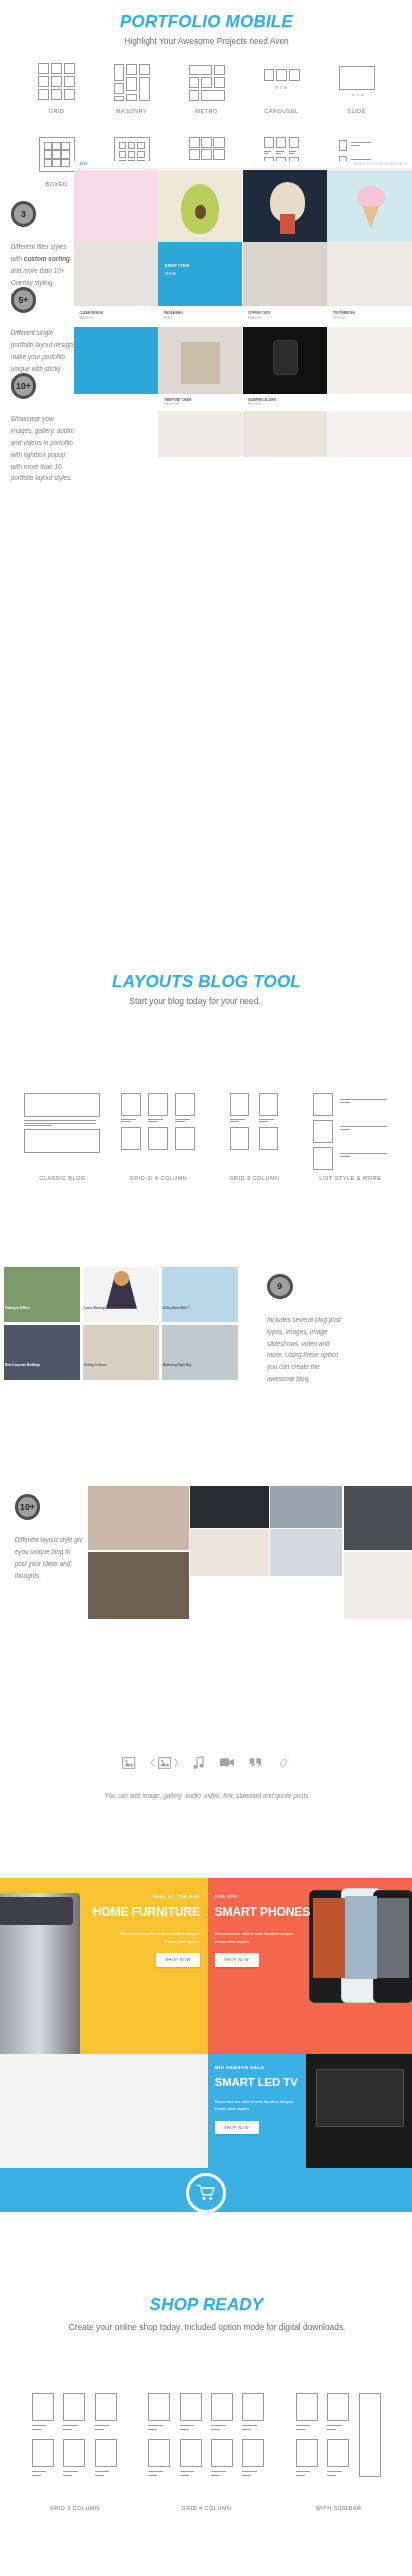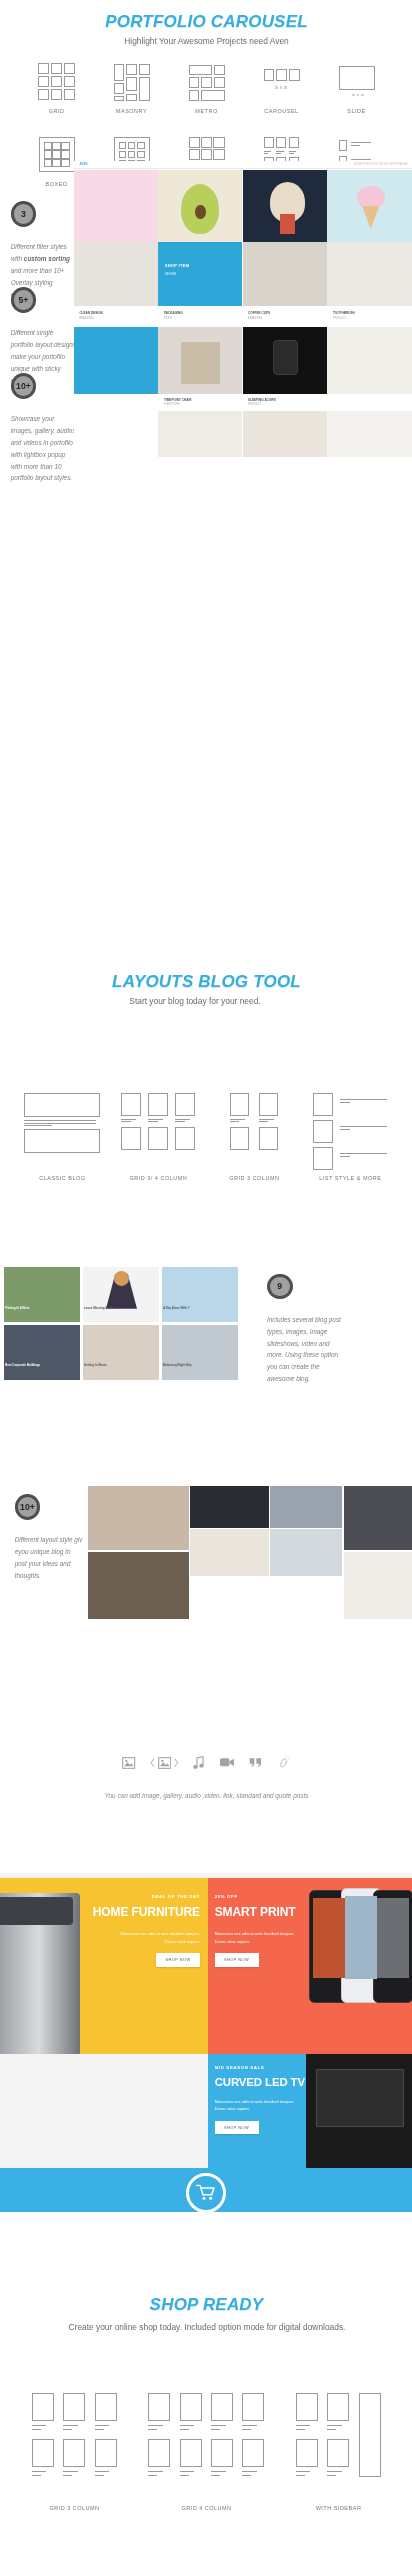--- a/index.html
+++ b/index.html
@@ -113,21 +113,21 @@
   .cart-circle {
     width: 40px; height: 40px; border-radius: 50%;
     background: #3bb0e5; display:flex; align-items:center; justify-content:center;
   }
 </style>
 </head>
 <body>
 
 <div style="position:absolute;left:0;top:0;width:413px;">
 
-  <div class="sec-title" style="position:absolute;left:0;top:12px;width:413px;">PORTFOLIO CAROUSEL</div>
+  <div class="sec-title" style="position:absolute;left:0;top:12px;width:413px;">PORTFOLIO MOBILE</div>
 
   <div class="sec-sub" style="position:absolute;left:0;top:35px;width:413px;">Highlight Your Awesome Projects need Aven</div>
 
   <div class="icon-row" style="position:absolute;left:19px;top:64px;width:375px;">
 
     <div class="icon-cell">
       <div class="icon-art">
         <div style="display:grid;grid-template-columns:repeat(3,10.7px);grid-template-rows:repeat(3,10.7px);gap:2px;">
           <div class="bx"></div>
             <div class="bx"></div>
@@ -575,31 +575,31 @@
   </div>
 
   <div style="position:absolute;left:208px;top:5.4px;width:205px;height:176px;background:#f4674c;overflow:hidden;">
     <div style="position:absolute;left:101px;top:12px;width:40px;height:113px;border-radius:5.4px;background:#1d1d1f;border:1.3px solid #3a3a3d;"></div>
     <div style="position:absolute;left:133px;top:9.4px;width:40px;height:115px;border-radius:5.4px;background:#eceef0;border:1.3px solid #c9ccd0;"></div>
     <div style="position:absolute;left:165px;top:12px;width:40px;height:113px;border-radius:5.4px;background:#1d1d1f;border:1.3px solid #3a3a3d;"></div>
     <div style="position:absolute;left:105px;top:20px;width:32px;height:80px;background:#c0532f;"></div>
     <div style="position:absolute;left:137px;top:17.4px;width:32px;height:83px;background:#9fb6c9;"></div>
     <div style="position:absolute;left:169px;top:20px;width:32px;height:80px;background:#6b6e72;"></div>
     <div class="banner-eyebrow" style="position:absolute;left:6.7px;top:16px;">20% OFF</div>
-    <div class="banner-title" style="position:absolute;left:6.7px;top:28px;">SMART PRINT</div>
+    <div class="banner-title" style="position:absolute;left:6.7px;top:28px;">SMART PHONES</div>
     <div class="banner-body" style="position:absolute;left:6.7px;top:52px;width:83px;">Maecenas nec odio et ante tincidunt tempus. Donec vitae sapien.</div>
     <div class="shop-btn" style="position:absolute;left:6.7px;top:75px;">SHOP NOW</div>
   </div>
 
 
   <div style="position:absolute;left:208px;top:181px;width:205px;height:114px;background:#3bb0e5;overflow:hidden;">
     <div style="position:absolute;right:0;top:0;width:107px;height:114px;background:#1b1b1b;"></div>
     <div style="position:absolute;right:9.4px;top:14.7px;width:88px;height:58px;background:#2e2e2e;border:1.3px solid #4a4a4a;"></div>
     <div class="banner-eyebrow" style="position:absolute;left:6.7px;top:10.7px;">MID SEASON SALE</div>
-    <div class="banner-title" style="position:absolute;left:6.7px;top:23px;font-size:11.4px;">CURVED LED TV</div>
+    <div class="banner-title" style="position:absolute;left:6.7px;top:23px;font-size:11.4px;">SMART LED TV</div>
     <div class="banner-body" style="position:absolute;left:6.7px;top:44px;width:80px;">Maecenas nec odio et ante tincidunt tempus. Donec vitae sapien.</div>
     <div class="shop-btn" style="position:absolute;left:6.7px;top:67px;">SHOP NOW</div>
   </div>
 
   <div style="position:absolute;left:0;top:295px;width:413px;height:44px;background:#3bb0e5;"></div>
   <div class="cart-circle" style="position:absolute;left:186px;top:300px;border:3.4px solid #ffffff;">
     <svg width="20" height="17.4" viewBox="0 0 30 26">
       <path d="M1 2 h5 l4.5 14 h13 l3.5 -10 h-18" fill="none" stroke="#ffffff" stroke-width="2.2" stroke-linejoin="round" stroke-linecap="round"></path>
       <circle cx="12" cy="21.5" r="2.3" fill="#ffffff"></circle>
       <circle cx="22" cy="21.5" r="2.3" fill="#ffffff"></circle>

